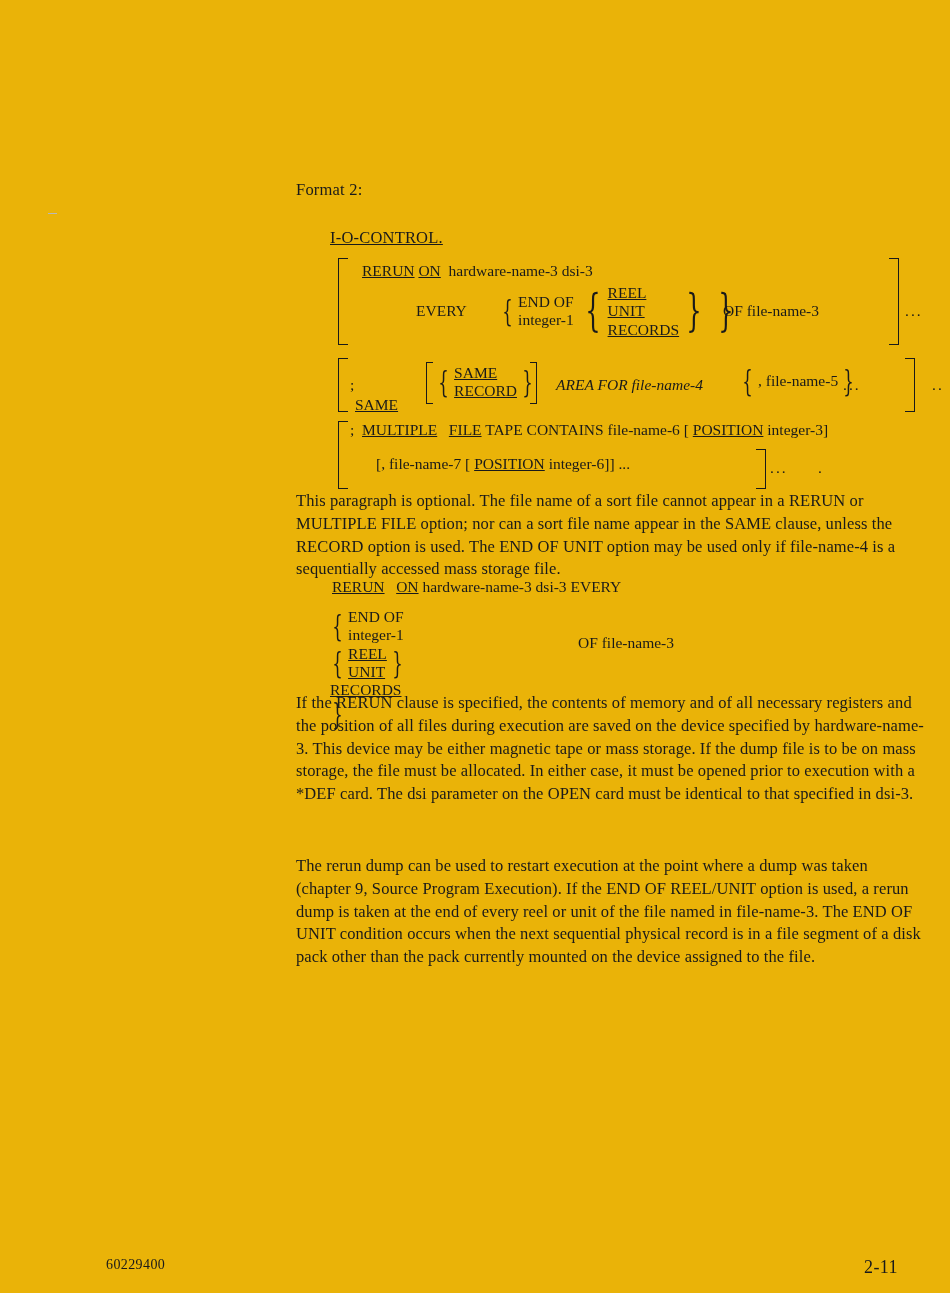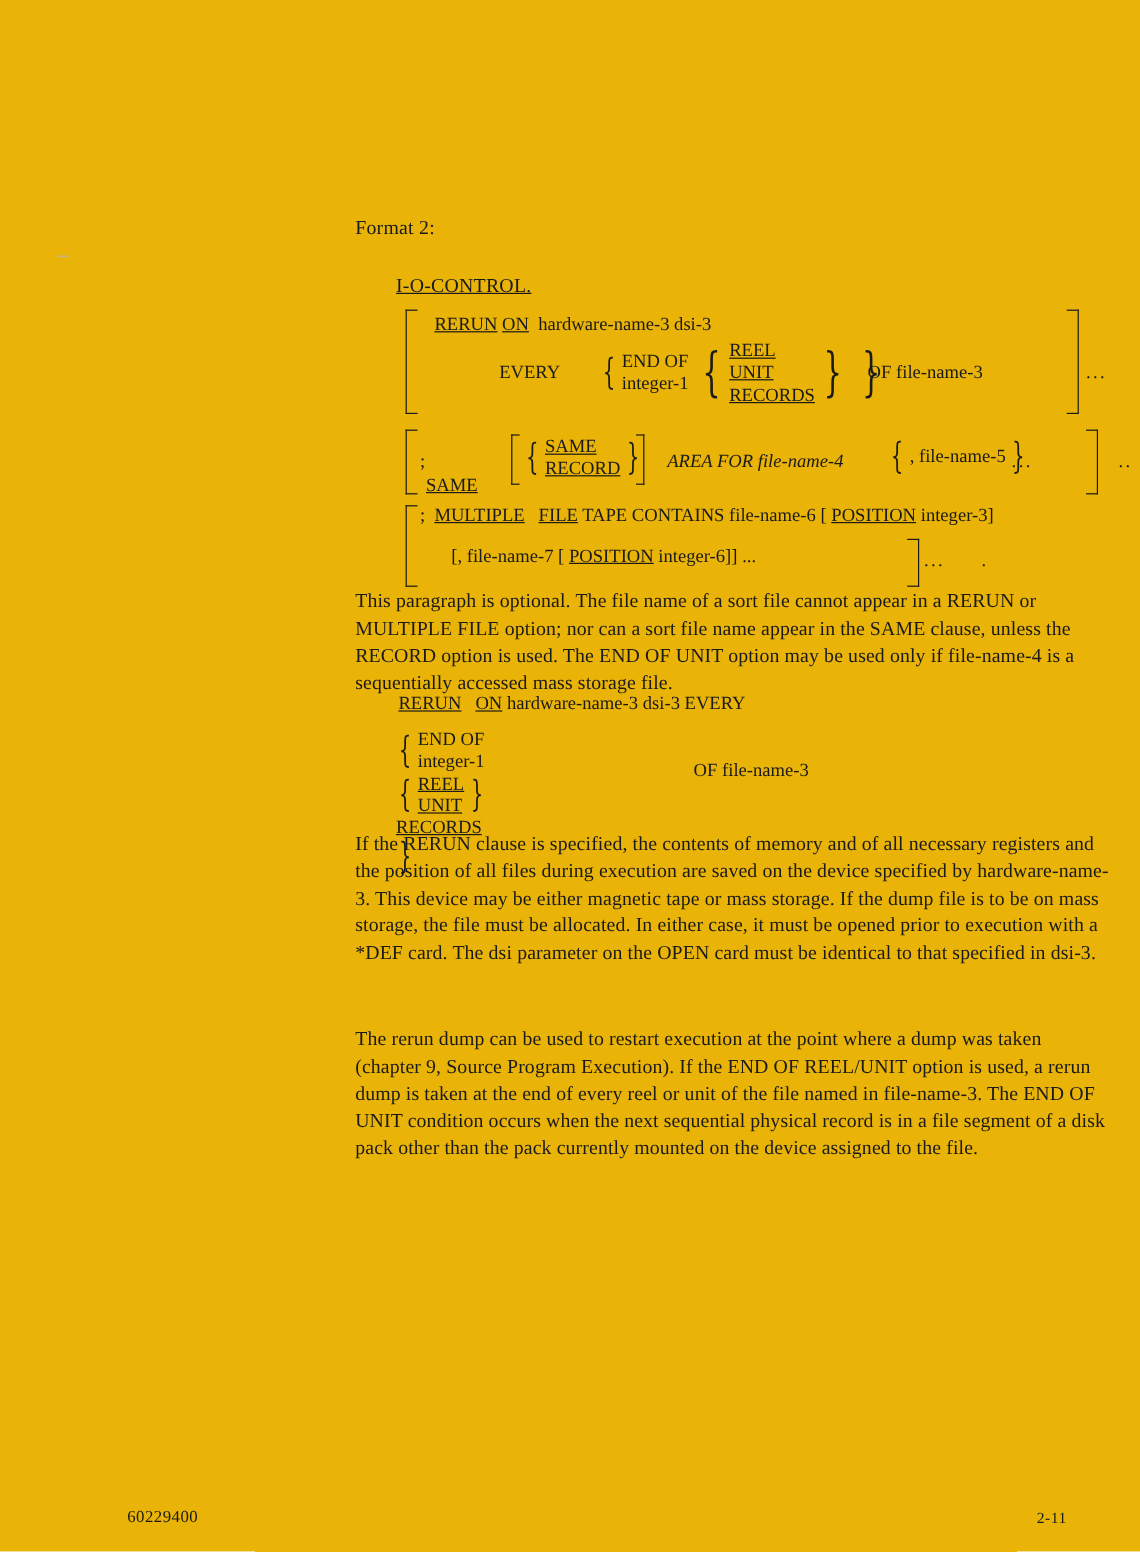--- a/index.html
+++ b/index.html
@@ -168,21 +168,21 @@
     position: absolute;
     left: 106px;
     top: 1257px;
     font-size: 14px;
     letter-spacing: .4px;
   }
   .footer-right {
     position: absolute;
     left: 864px;
     top: 1257px;
-    font-size: 13px;
+    font-size: 18px;
     letter-spacing: .4px;
     text-align: right;
   }
   .tick {
     position: absolute;
     left: 48px;
     top: 213px;
     width: 9px;
     height: 1.4px;
     background: #b9b9b9;

